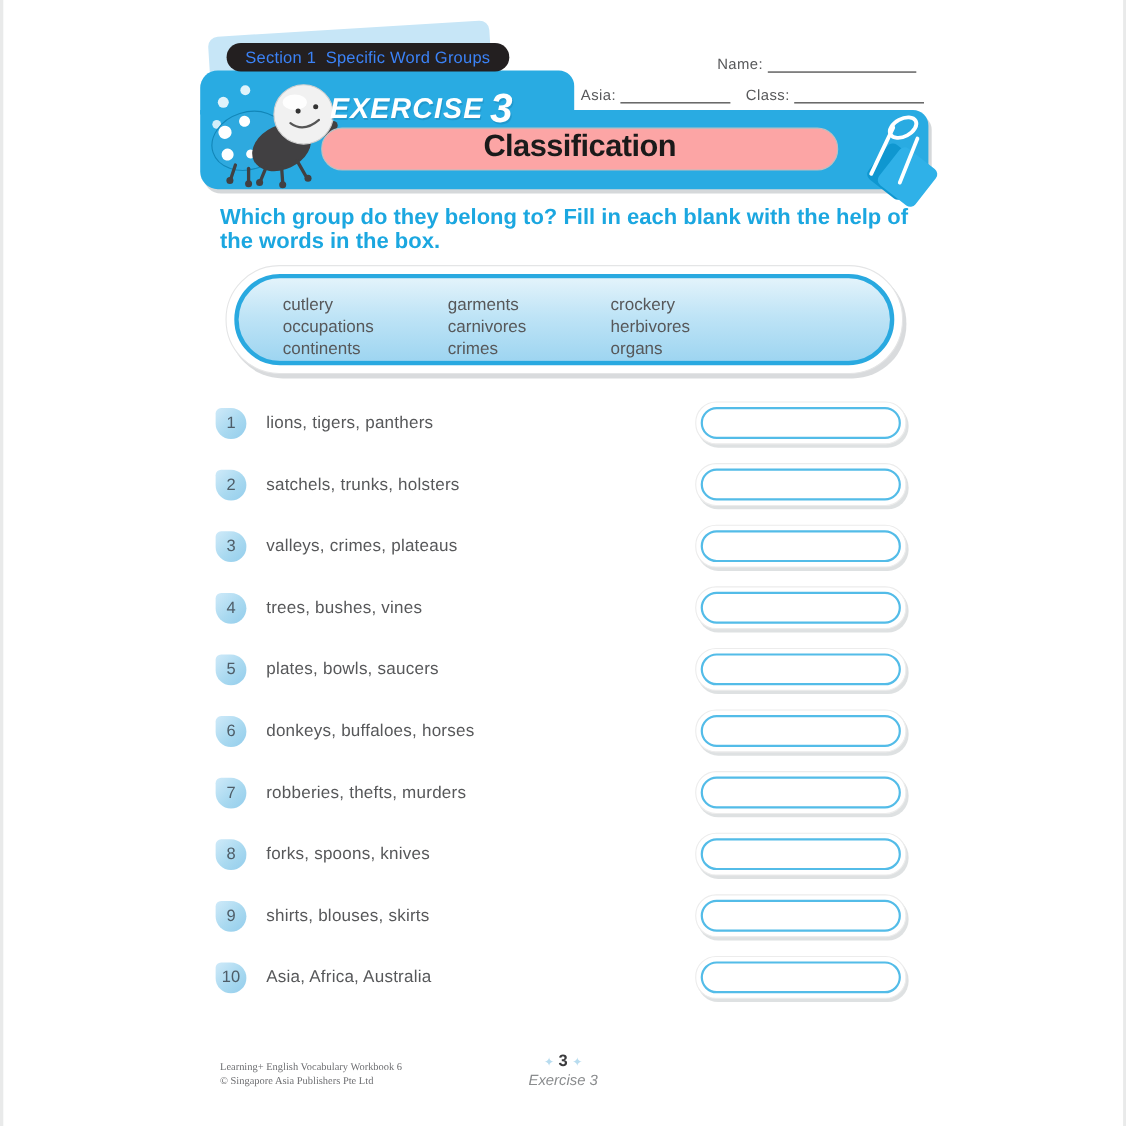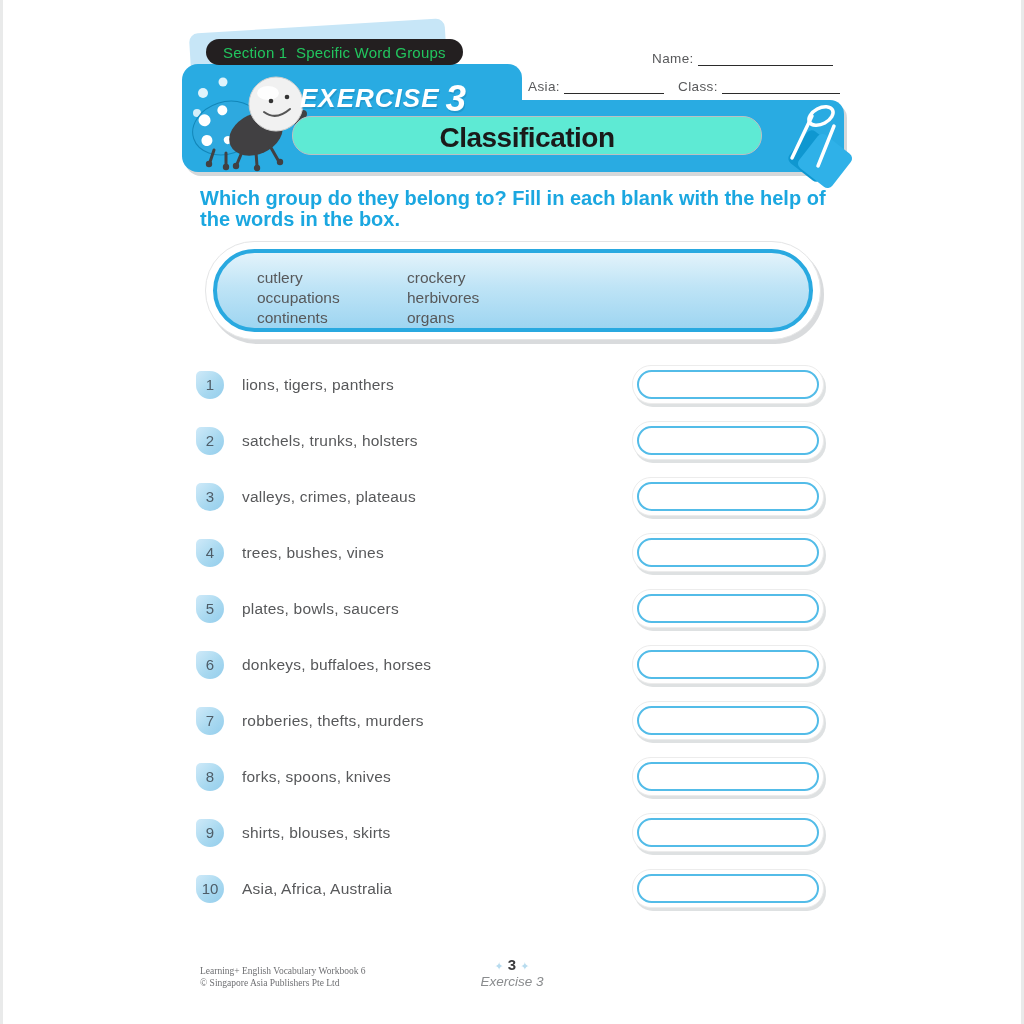--- a/index.html
+++ b/index.html
@@ -6,34 +6,34 @@
   body{width:1024px;height:1024px;position:relative;overflow:hidden;
        font-family:"Liberation Sans", sans-serif;color:#58595B;}
   .edge{position:absolute;top:0;bottom:0;width:3px;background:#E9EAEA;}
   .edge.left{left:0}.edge.right{right:0}
 
   
   .pale-card{position:absolute;left:190px;top:26px;width:256px;height:48px;
     background:#C7E6F7;border-radius:9px;transform:rotate(-3.5deg);}
   .section-pill{position:absolute;left:206px;top:39px;height:26px;padding:0 17px;
     background:#231F20;border-radius:14px;display:inline-flex;align-items:center;
-    color:#22c55e;font-size:15px;letter-spacing:.2px;white-space:nowrap;z-index:4;}
+    color:#3b82f6;font-size:15px;letter-spacing:.2px;white-space:nowrap;z-index:4;}
   .banner-lower{position:absolute;left:182px;top:100px;width:662px;height:72px;
     background:#29ABE2;border-radius:0 14px 16px 16px;
     box-shadow:3px 4px 0 rgba(185,190,193,.6);z-index:2;}
   .banner-upper{position:absolute;left:182px;top:64px;width:340px;height:40px;
     background:#29ABE2;border-radius:16px 14px 0 0;z-index:2;}
   .mascot{position:absolute;left:184px;top:66px;width:127px;height:110px;z-index:3;}
   .exercise-line{position:absolute;left:300px;top:78px;z-index:3;color:#fff;
     font-style:italic;font-weight:bold;font-size:26px;letter-spacing:1px;
     text-shadow:1px 2px 0 rgba(20,120,170,.35);}
   .exercise-line .num{font-size:37px;vertical-align:-4px;margin-left:6px;}
   .title-bar{position:absolute;left:292px;top:116px;width:468px;height:37px;
-    background:#5eead4;border:1.5px solid #BCC0C2;border-radius:19px;z-index:3;
-    display:flex;align-items:flex-end;justify-content:center;}
+    background:#fca5a5;border:1.5px solid #BCC0C2;border-radius:19px;z-index:3;
+    display:flex;align-items:flex-start;justify-content:center;}
   .title-bar span{font-size:28px;font-weight:bold;color:#1A1A1A;letter-spacing:-.5px;}
   .clip{position:absolute;left:758px;top:94px;width:108px;height:104px;z-index:5;}
 
   .name-row{position:absolute;left:652px;top:50px;width:181px;display:flex;
     align-items:flex-end;z-index:3;}
   .dc-row{position:absolute;left:528px;top:78px;width:312px;display:flex;
     align-items:flex-end;z-index:3;}
   .fld-label{font-size:13.5px;color:#58595B;letter-spacing:.4px;padding-right:4px;}
   .fld-line{border-bottom:1.5px solid #2B2B2B;height:15px;}
   .grow{flex:1;}
@@ -158,20 +158,25 @@
 
 <div class="word-box">
   <div class="word-box-inner">
     <div class="word-grid">
       <div>
         <div>cutlery</div>
         <div>occupations</div>
         <div>continents</div>
       </div>
       <div>
+        <div>garments</div>
+        <div>carnivores</div>
+        <div>crimes</div>
+      </div>
+      <div>
         <div>crockery</div>
         <div>herbivores</div>
         <div>organs</div>
       </div>
     </div>
   </div>
 </div>
 
 <div class="rows">
   <div class="row">

